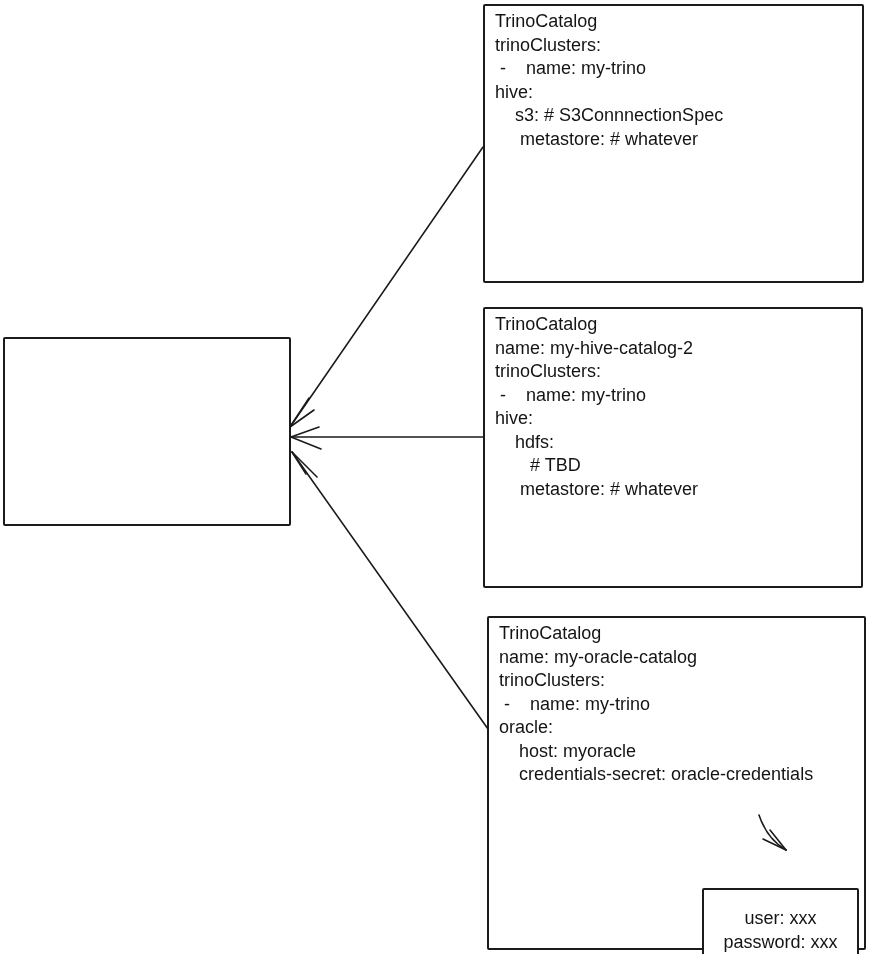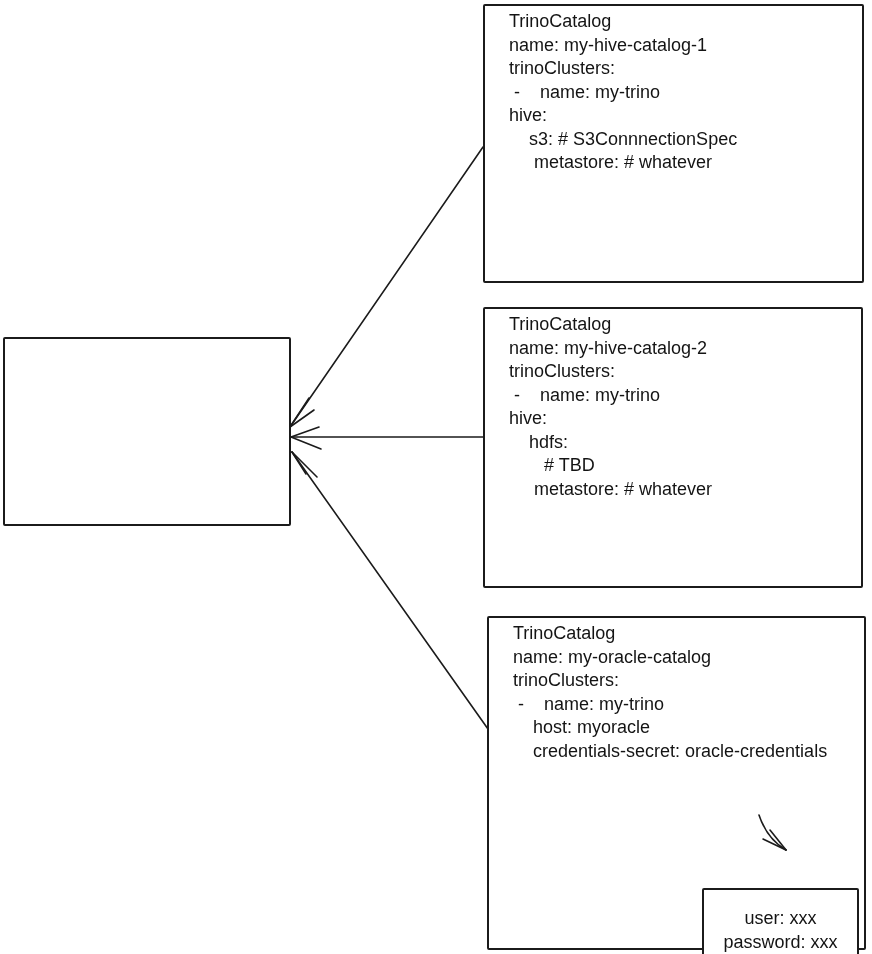--- a/index.html
+++ b/index.html
@@ -14,21 +14,21 @@
     height: 954px;
     background: #ffffff;
     overflow: hidden;
   }
   .node {
     position: absolute;
     box-sizing: border-box;
     border: 2px solid #1b1b1b;
     border-radius: 2px;
     background: #ffffff;
-    padding: 4px 24px;
+    padding: 4px 10px;
     color: #141414;
     font-size: 18px;
     line-height: 23.5px;
     z-index: 1;
   }
   .node .ln {
     white-space: pre;
   }
   #cluster-box   { left: 3px;   top: 337px; width: 288px; height: 189px; padding-top: 5px; }
   #catalog1-box  { left: 483px; top: 4px;   width: 381px; height: 279px; }
@@ -58,21 +58,20 @@
 </head>
 <body>
 
 <div id="canvas">
 
   <div class="node" id="cluster-box">
   </div>
 
   <div class="node" id="catalog1-box">
     <div class="ln">TrinoCatalog</div>
-    <div class="ln">name: my-hive-catalog-1</div>
     <div class="ln">trinoClusters:</div>
     <div class="ln"> -    name: my-trino</div>
     <div class="ln">hive:</div>
     <div class="ln">    s3: # S3ConnnectionSpec</div>
     <div class="ln">     metastore: # whatever</div>
   </div>
 
   <div class="node" id="catalog2-box">
     <div class="ln">TrinoCatalog</div>
     <div class="ln">name: my-hive-catalog-2</div>
@@ -82,20 +81,21 @@
     <div class="ln">    hdfs:</div>
     <div class="ln">       # TBD</div>
     <div class="ln">     metastore: # whatever</div>
   </div>
 
   <div class="node" id="catalog3-box">
     <div class="ln">TrinoCatalog</div>
     <div class="ln">name: my-oracle-catalog</div>
     <div class="ln">trinoClusters:</div>
     <div class="ln"> -    name: my-trino</div>
+    <div class="ln">oracle:</div>
     <div class="ln">    host: myoracle</div>
     <div class="ln">    credentials-secret: oracle-credentials</div>
   </div>
 
   <div class="node" id="secret-box">
     <div class="ln">user: xxx</div>
     <div class="ln">password: xxx</div>
   </div>
 
   <svg id="arrow-layer" viewBox="0 0 872 954" xmlns="http://www.w3.org/2000/svg">

